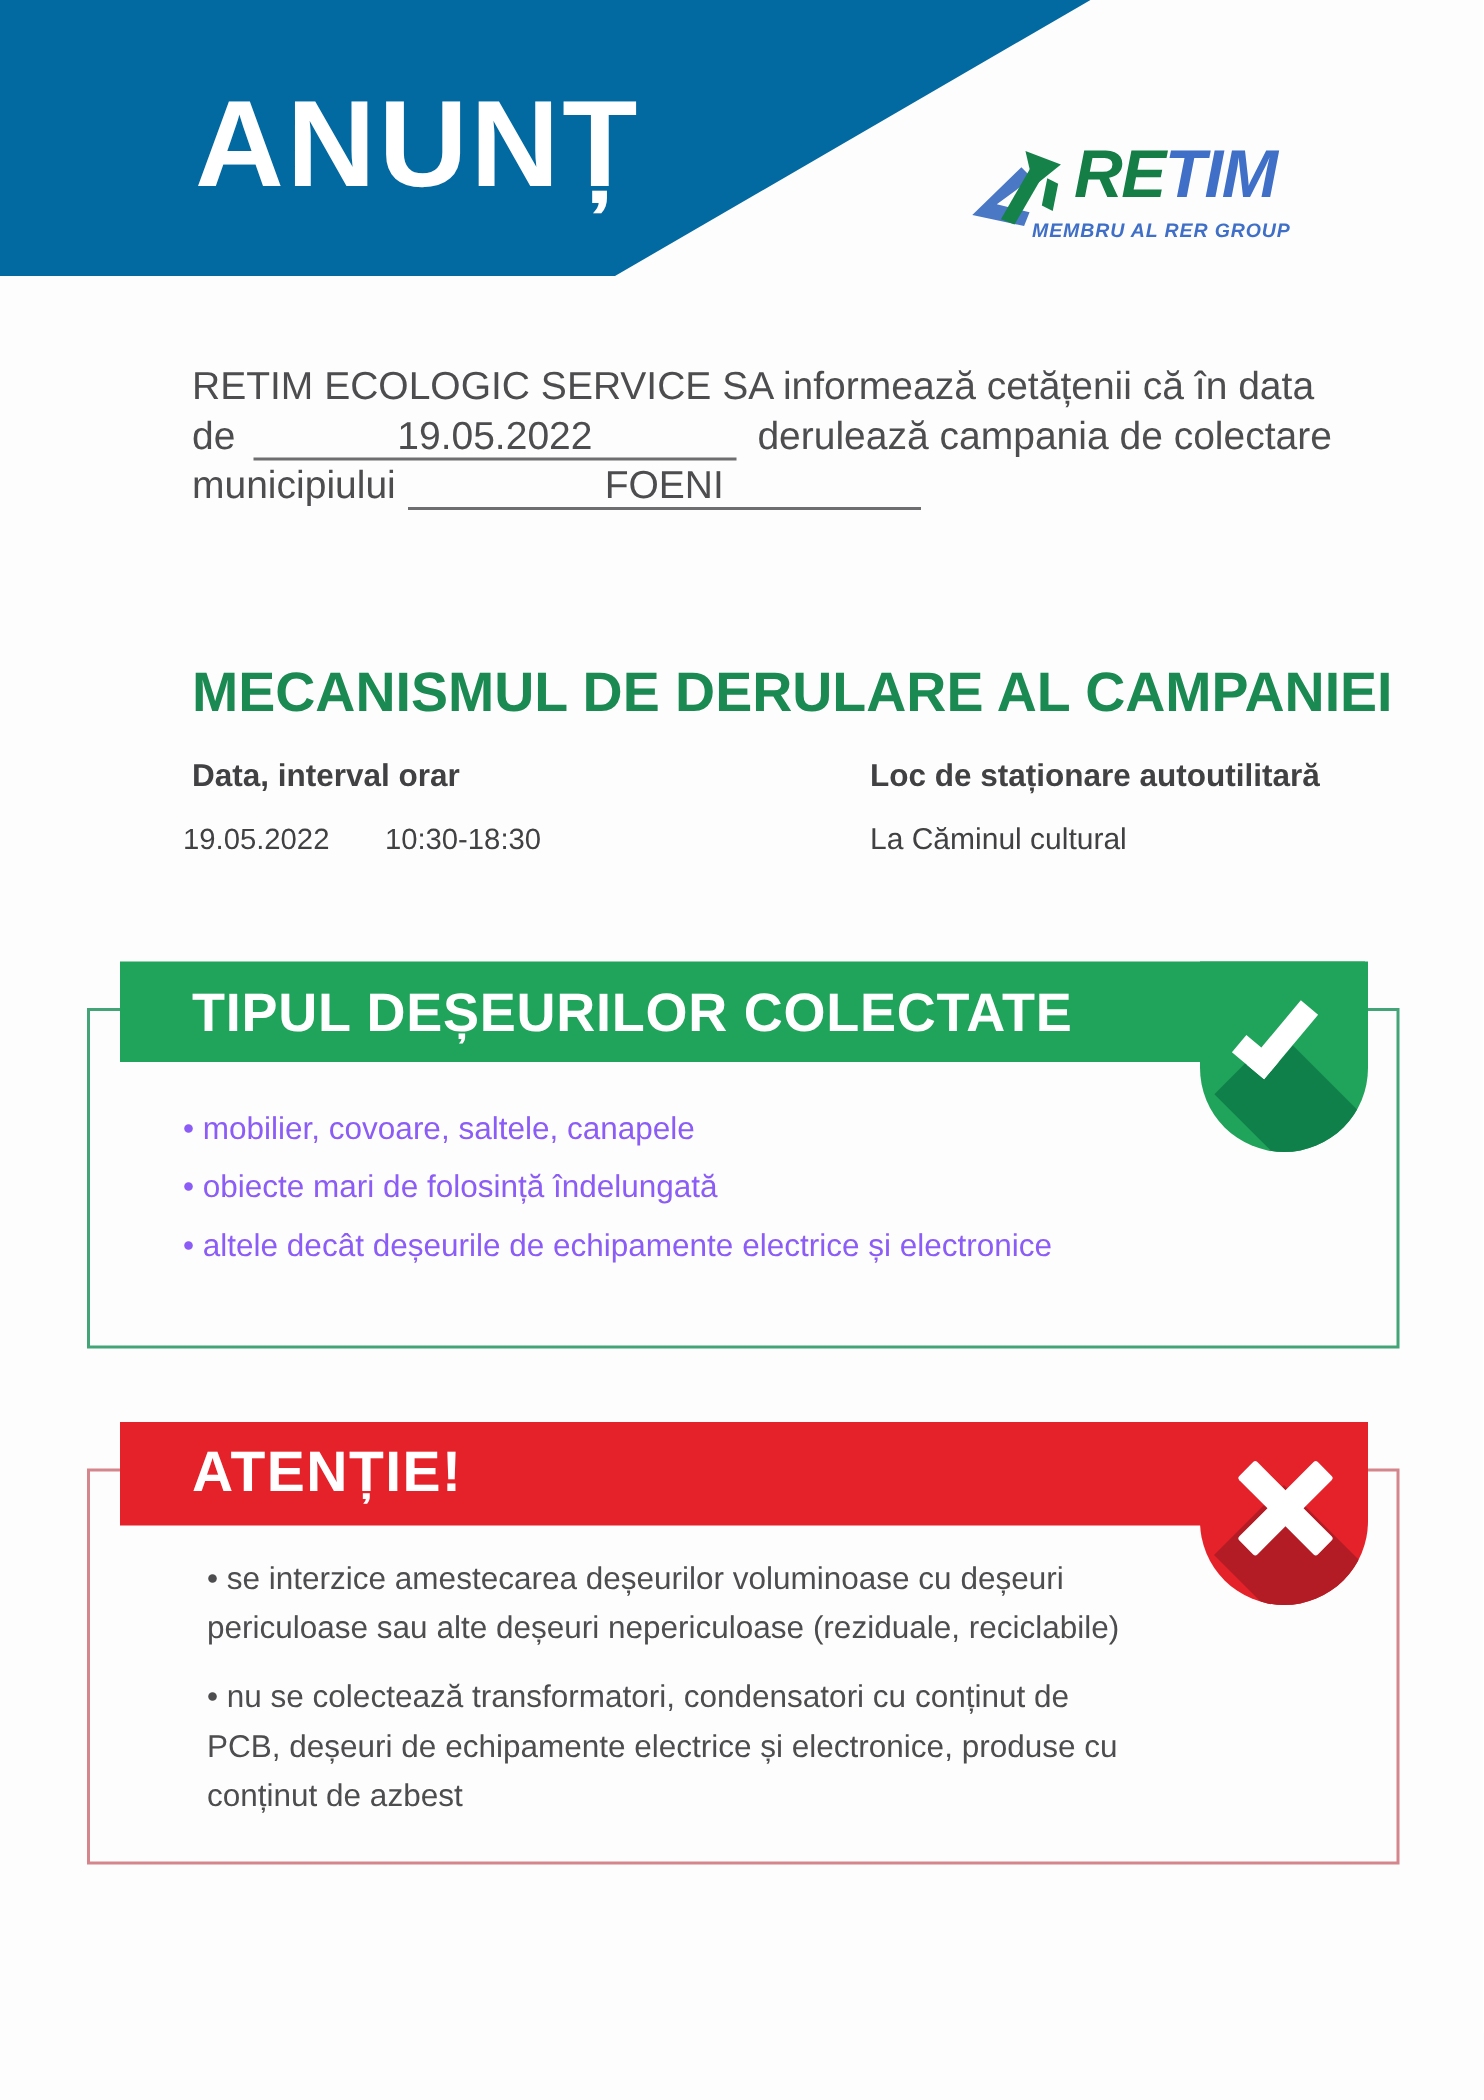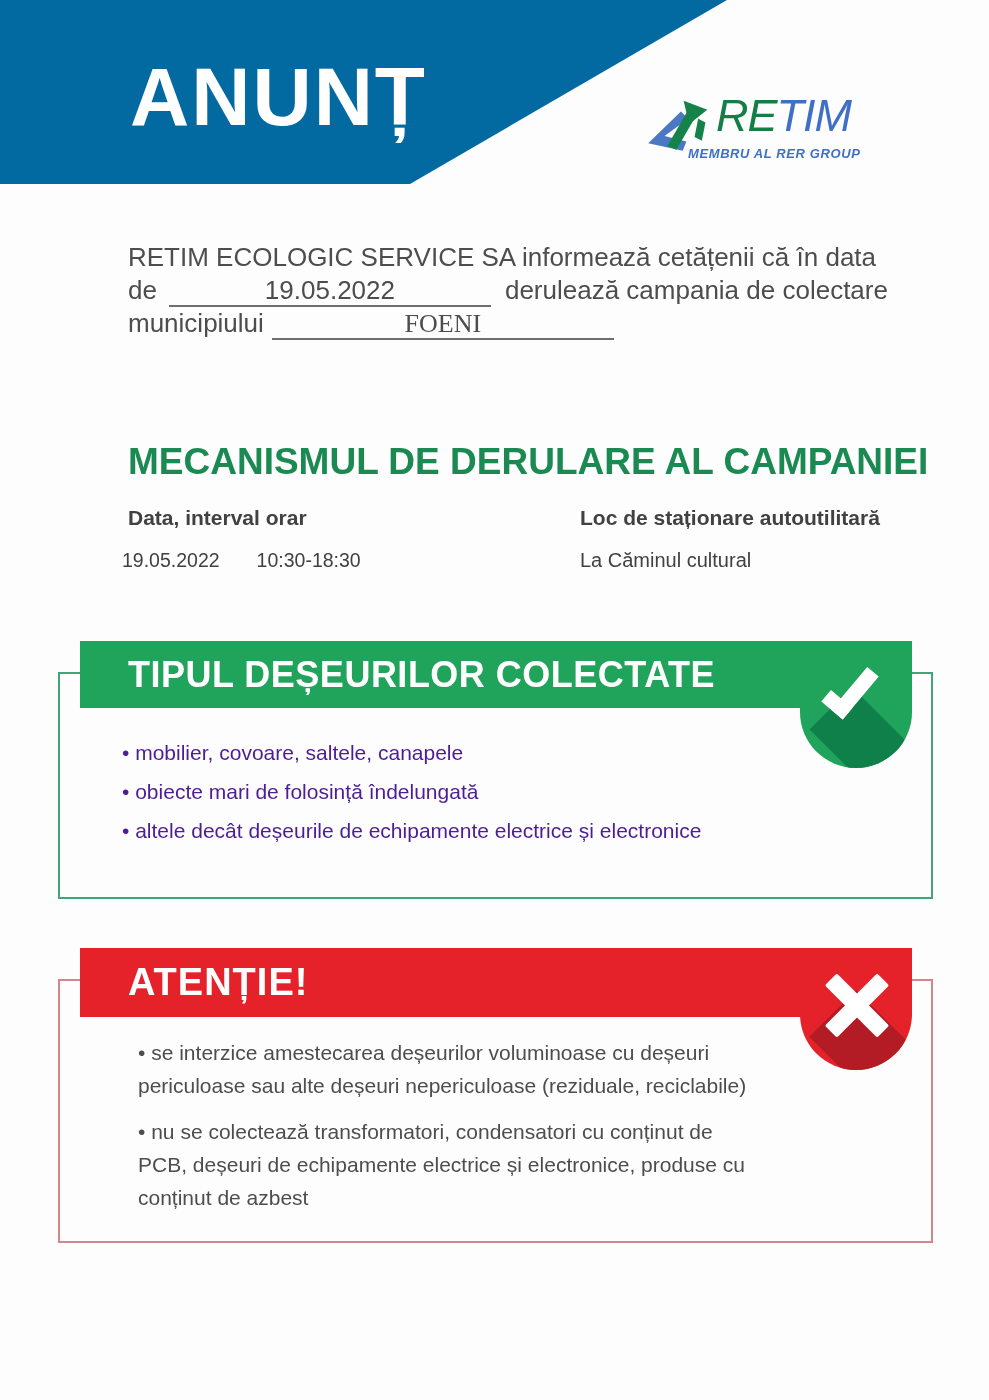--- a/index.html
+++ b/index.html
@@ -21,41 +21,41 @@
     position:absolute; left:130px; top:56px;
     font-size:82px; line-height:1; font-weight:700; letter-spacing:2px;
     color:#ffffff;
   }
 
   
   .logo { position:absolute; left:640px; top:90px; width:260px; height:76px; }
   .logo-icon { position:absolute; left:0; top:8px; width:80px; height:58px; }
   .wordmark {
     position:absolute; left:76px; top:0;
-    font-size:45px; line-height:1.15; font-weight:400; font-style:italic; letter-spacing:-1px;
+    font-size:45px; line-height:1.15; font-weight:700; font-style:italic; letter-spacing:-1px;
   }
   .wm-re { color:#157d46; }
   .wm-tim { color:#3f6fc6; }
   .tagline {
     position:absolute; left:48px; top:56px;
     font-size:13px; font-weight:700; font-style:italic; letter-spacing:0.6px;
     color:#3f6fc6; white-space:nowrap;
   }
 
   
   .intro { position:absolute; left:128px; top:241px; width:800px;
            font-size:26px; line-height:32.5px; color:#4d4d4f; }
   .intro p { white-space:nowrap; }
   .blank {
     display:inline-block; text-align:center;
     border-bottom:2px solid #6e6e71; line-height:29px;
     vertical-align:baseline;
   }
   .blank-date { width:322px; margin:0 14px 0 12px; }
-  .blank-loc  { width:342px; margin:0 0 0 8px;font-family:Liberation Serif, serif; }
+  .blank-loc  { width:342px; margin:0 0 0 8px; }
 
   
   .mech-title {
     position:absolute; left:128px; top:429px;
     font-size:37px; font-weight:700; color:#1b8a52; white-space:nowrap;margin-top:12px;
   }
   .col-header { position:absolute; top:506px; font-size:21px; font-weight:700;
                 color:#414042; white-space:nowrap; }
   .col-header.c1 { left:128px; }
   .col-header.c2 { left:580px; }
@@ -78,21 +78,21 @@
   .gbar  { top:641px; height:67px; background:#20a35a; }
   .gbar .hdr-title { line-height:67px; font-size:36px; letter-spacing:0.5px; }
   .gbadge { top:641px; height:127px; background:#20a35a; }
   .gbadge .badge-shadow { left:52px; top:46px; width:160px; height:60px; background:#0f8049; }
   .check-glyph {
     position:absolute; left:36px; top:20px; width:28px; height:56px;
     border-right:15px solid #ffffff; border-bottom:15px solid #ffffff;
     transform:rotate(40deg);
   }
   .gitems { position:absolute; left:122px; top:740px; width:740px; list-style:none;
-            font-size:21px; color:#4c1d95; }
+            font-size:21px; color:#8b5cf6; }
   .gitems li { line-height:25px; margin-bottom:14px; white-space:nowrap; }
   .gitems li::before { content:"• "; }
 
   
   .rbox  { top:979px; height:264px; border:2px solid #d4868c; }
   .rbar  { top:948px; height:69px; background:#e5212a; }
   .rbar .hdr-title { line-height:69px; font-size:38px; letter-spacing:1px; }
   .rbadge { top:948px; height:122px; background:#e5212a; }
   .rbadge .badge-shadow { left:56px; top:42px; width:160px; height:66px; background:#b31c24; }
   .x-glyph { position:absolute; left:0; top:0; width:112px; height:112px; }

